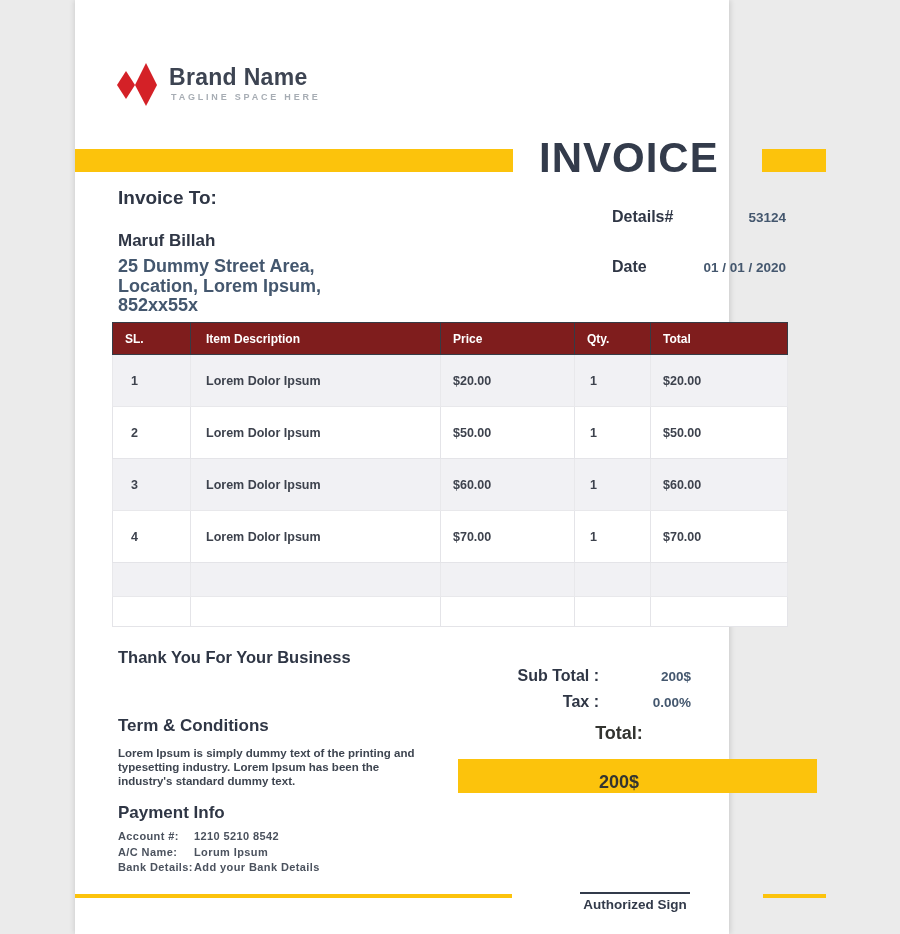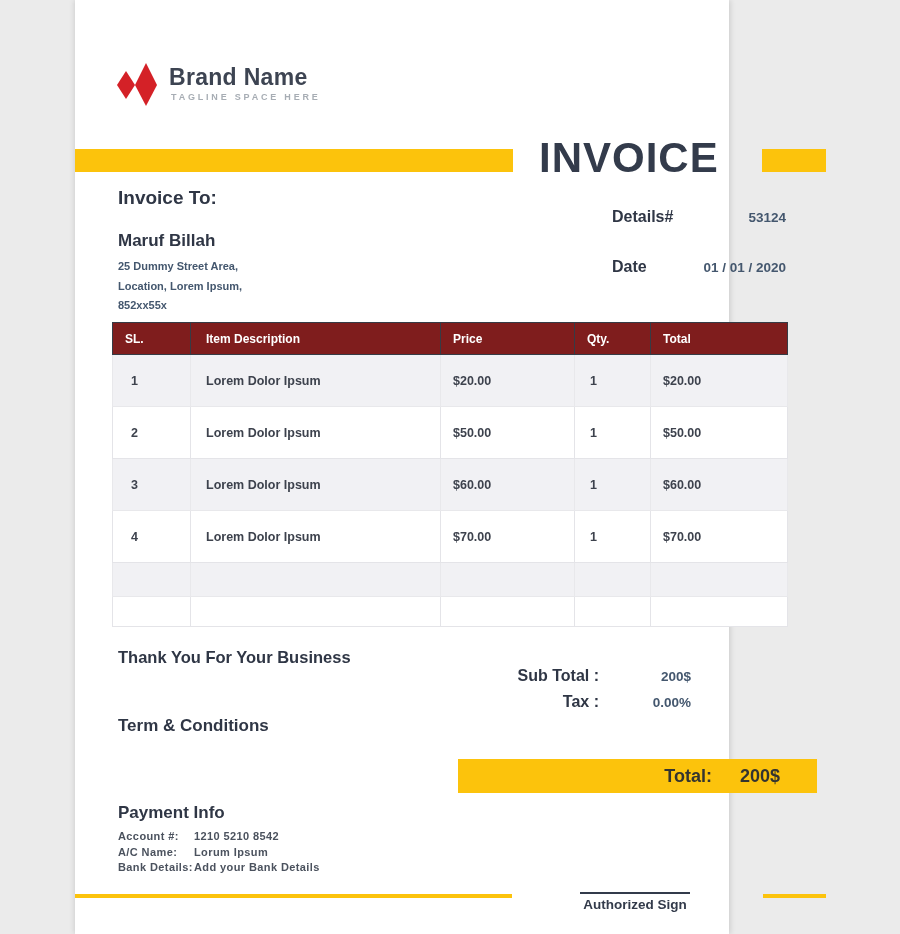--- a/index.html
+++ b/index.html
@@ -23,21 +23,21 @@
   .brand-tagline { position:absolute; left:96px; top:92px; font-size:9px; font-weight:700; color:#a7adb4; letter-spacing:2.8px; }
 
   
   .band-left  { position:absolute; left:0; top:149px; width:438px; height:23px; background:#fcc30c; }
   .band-right { position:absolute; left:687px; top:149px; width:64px; height:23px; background:#fcc30c; }
   .invoice-title { position:absolute; left:464px; top:134px; font-size:42px; font-weight:800; color:#333b4b; letter-spacing:1px; }
 
   
   .invoice-to-label { position:absolute; left:43px; top:187px; font-size:19px; font-weight:700; color:#2f3645; }
   .client-name { position:absolute; left:43px; top:231px; font-size:17px; font-weight:700; color:#2f3645; }
-  .client-address { position:absolute; left:43px; top:257px; font-size:11px; font-weight:700; color:#44576e; line-height:19.5px; }
+  .client-address { position:absolute; left:43px; top:257px; font-size:18px; font-weight:700; color:#44576e; line-height:19.5px; }
 
   
   .meta-row { position:absolute; left:537px; width:174px; display:flex; justify-content:space-between; align-items:baseline; }
   .meta-label { font-size:16px; font-weight:700; color:#2f3645; }
   .meta-value { font-size:13.5px; font-weight:700; color:#44576e; }
 
   
   table.items { position:absolute; left:37px; top:322px; width:675px; border-collapse:collapse; table-layout:fixed; }
   table.items th {
     background:#7f1d1d; color:#ffffff; font-size:12px; font-weight:700;
@@ -58,21 +58,21 @@
 
   .tot-row { position:absolute; right:38px; display:flex; align-items:baseline; }
   .tot-label { font-size:16px; font-weight:700; color:#2f3645; }
   .tot-value { width:92px; text-align:right; font-size:13.5px; font-weight:700; color:#44576e; }
 
   .terms-heading { position:absolute; left:43px; top:716px; font-size:17px; font-weight:700; color:#2f3645; }
   .terms-body { position:absolute; left:43px; top:746px; width:310px; font-size:11.5px; font-weight:700; color:#3e4550; line-height:14px; }
 
   .total-bar {
     position:absolute; left:383px; top:759px; width:359px; height:34px; background:#fcc30c;
-    display:flex; align-items:center; justify-content:flex-end; padding-right:37px; gap:28px;
+    display:flex; align-items:center; justify-content:flex-end; padding-right:37px; gap:28px;flex-direction:column;
   }
   .total-bar .lbl { font-size:18px; font-weight:700; color:#333430; }
   .total-bar .val { font-size:18px; font-weight:800; color:#333430; }
 
   .payment-heading { position:absolute; left:43px; top:803px; font-size:17px; font-weight:700; color:#2f3645; }
   .payment-rows { position:absolute; left:43px; top:829px; }
   .pay-row { display:flex; font-size:11px; font-weight:700; color:#4b525e; line-height:15.5px; letter-spacing:0.4px; }
   .pay-label { width:76px; }
 
   .sig-line { position:absolute; left:505px; top:892px; width:110px; height:2px; background:#333b4b; }
@@ -182,20 +182,21 @@
   <div class="tot-row" style="top:667px;justify-content:flex-end;">
     <span class="tot-label">Sub Total :</span>
     <span class="tot-value">200$</span>
   </div>
   <div class="tot-row" style="top:693px;">
     <span class="tot-label">Tax :</span>
     <span class="tot-value">0.00%</span>
   </div>
 
   <div class="terms-heading">Term &amp; Conditions</div>
+  <div class="terms-body">Lorem Ipsum is simply dummy text of the printing and typesetting industry. Lorem Ipsum has been the industry's standard dummy text.</div>
 
   <div class="total-bar">
     <span class="lbl">Total:</span>
     <span class="val">200$</span>
   </div>
 
   <div class="payment-heading">Payment Info</div>
   <div class="payment-rows">
     <div class="pay-row">
       <span class="pay-label">Account #:</span>

